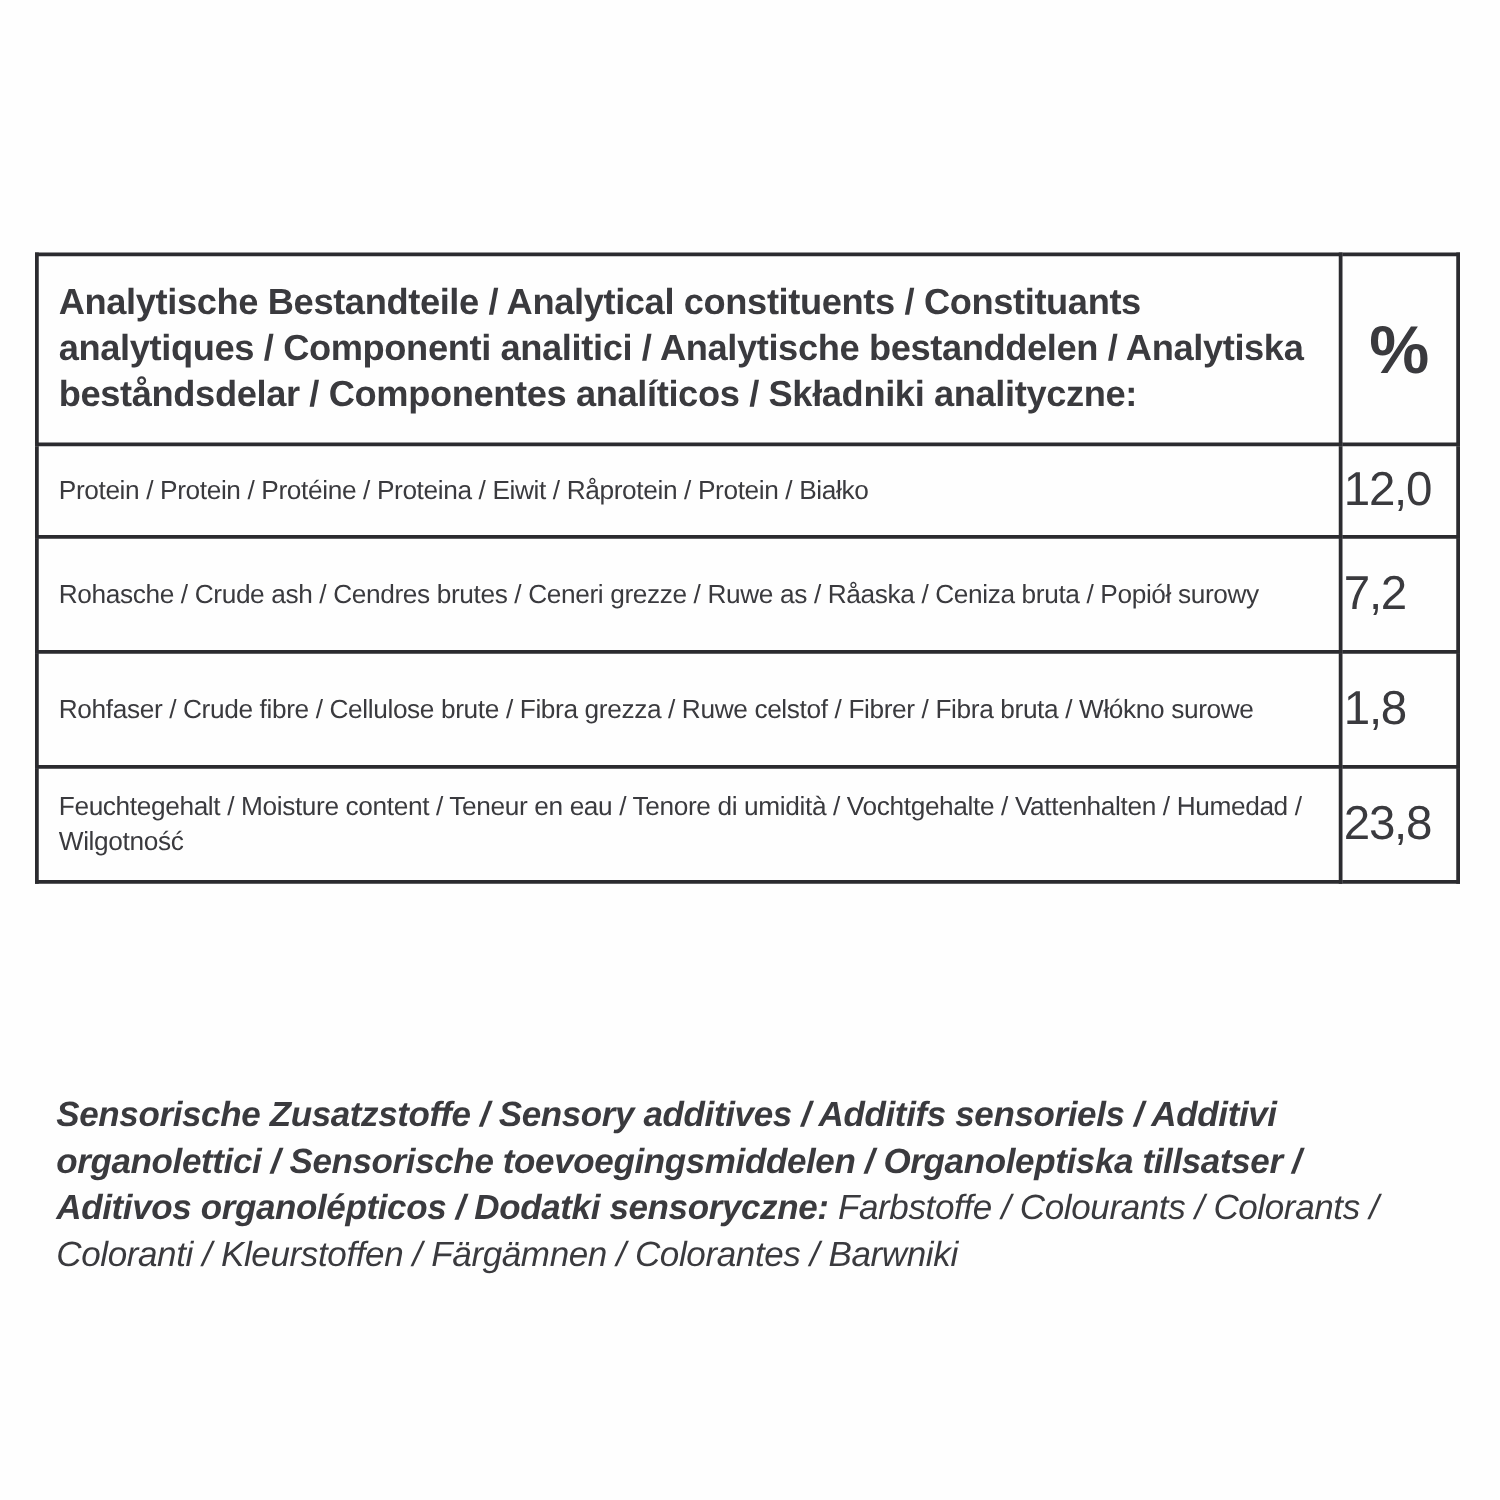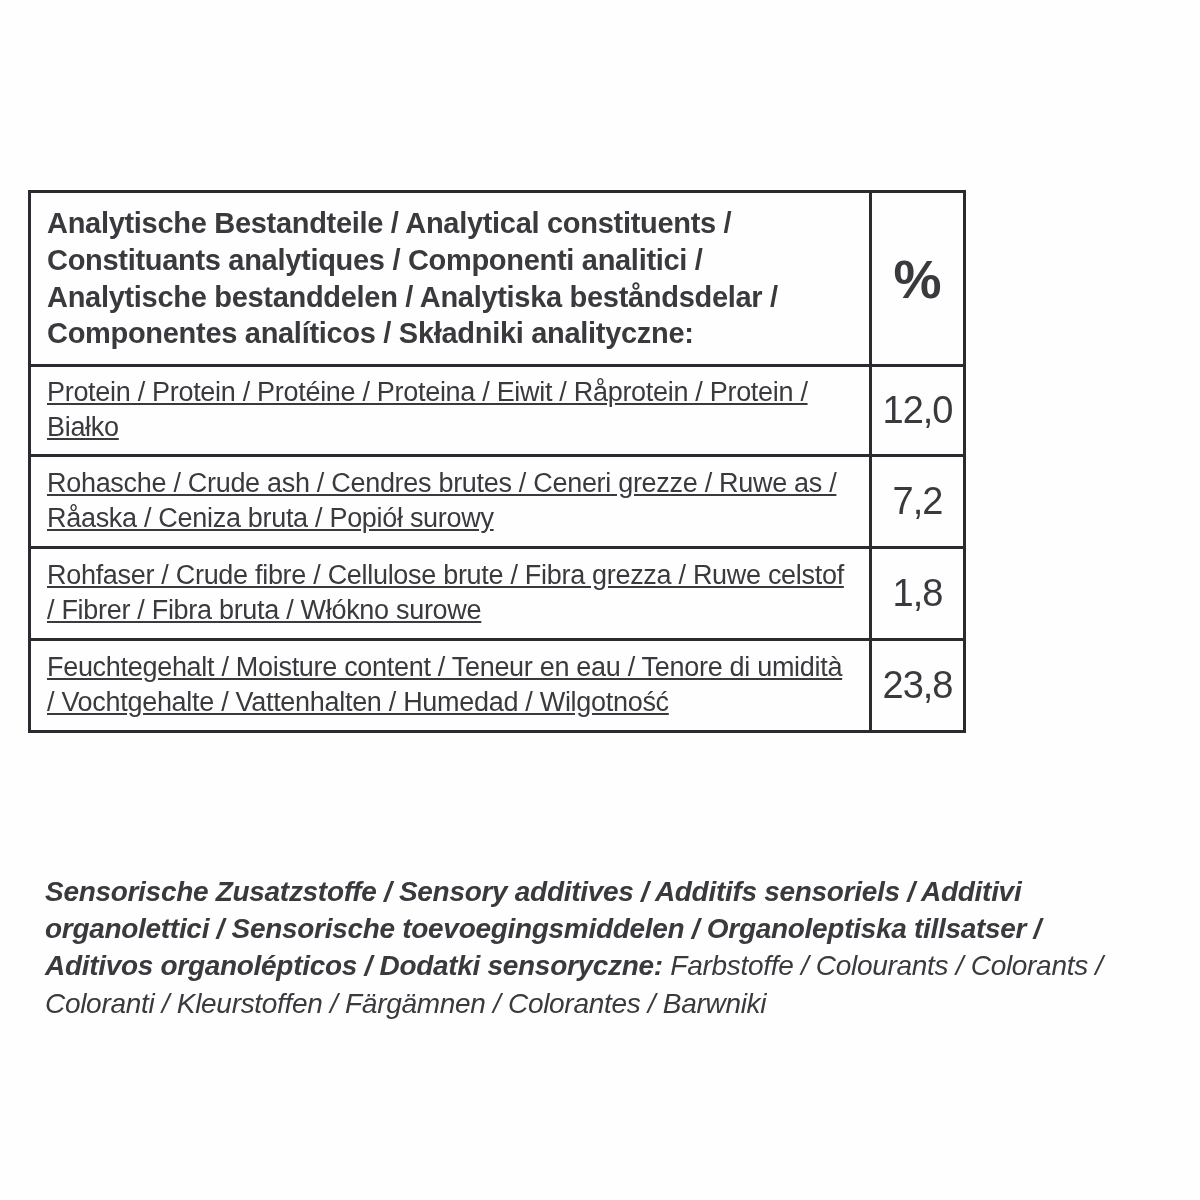--- a/index.html
+++ b/index.html
@@ -7,49 +7,48 @@
   body {
     width: 1200px; height: 1200px;
     background: #fefefe;
     font-family: "Liberation Sans", sans-serif;
     color: #3a3a3e;
     overflow: hidden;
   }
   .panel { position: relative; width: 1200px; height: 1200px; }
 
   table.constituents {
-    position: absolute; left: 28px; top: 190px;
-    width: 938px;
+    position: absolute; left: 28px; top: 202px;
+    width: 1140px;
     border-collapse: collapse;
     table-layout: fixed;
   }
   .constituents th, .constituents td {
     border: 3px solid #2b2b2f;
     vertical-align: middle;
   }
   th.hdr-label {
     text-align: left;
     font-size: 29px; line-height: 1.27; font-weight: 700;
     padding: 12px 16px;
     height: 152px;
     letter-spacing: -0.3px;
   }
   th.hdr-unit {
     width: 94px;
     font-size: 54px; font-weight: 700;
     text-align: center;
   }
   td.c-label {
-    font-size: 27px; line-height: 1.3;
+    font-size: 21px; line-height: 1.3;
     padding: 8px 16px;
     letter-spacing: -0.3px;
-    text-decoration: underline;
   }
   td.c-value {
-    text-align: center;
+    text-align: left;
     font-size: 38px;
     letter-spacing: -1px;
   }
   tr.row-single td { height: 74px; }
   tr.row-double td { height: 92px; }
 
   .additives {
     position: absolute; left: 45px; top: 845px;
     width: 1102px;
     font-size: 28px; line-height: 1.33;

